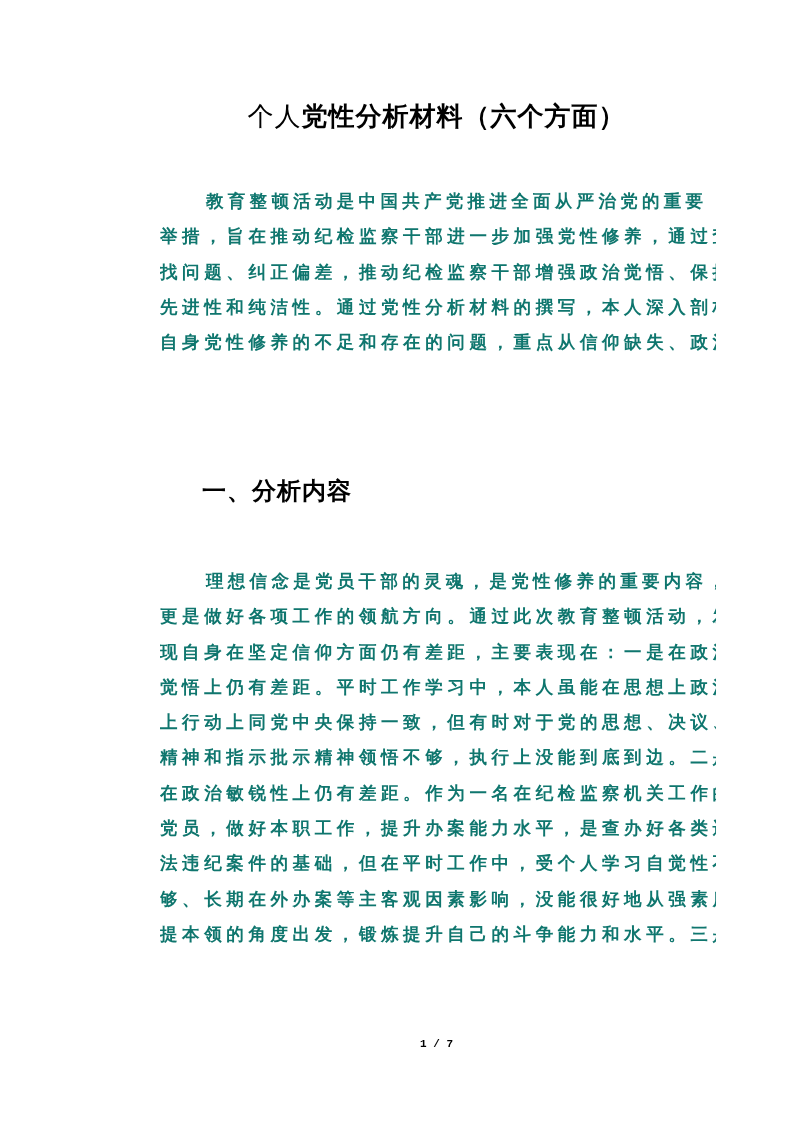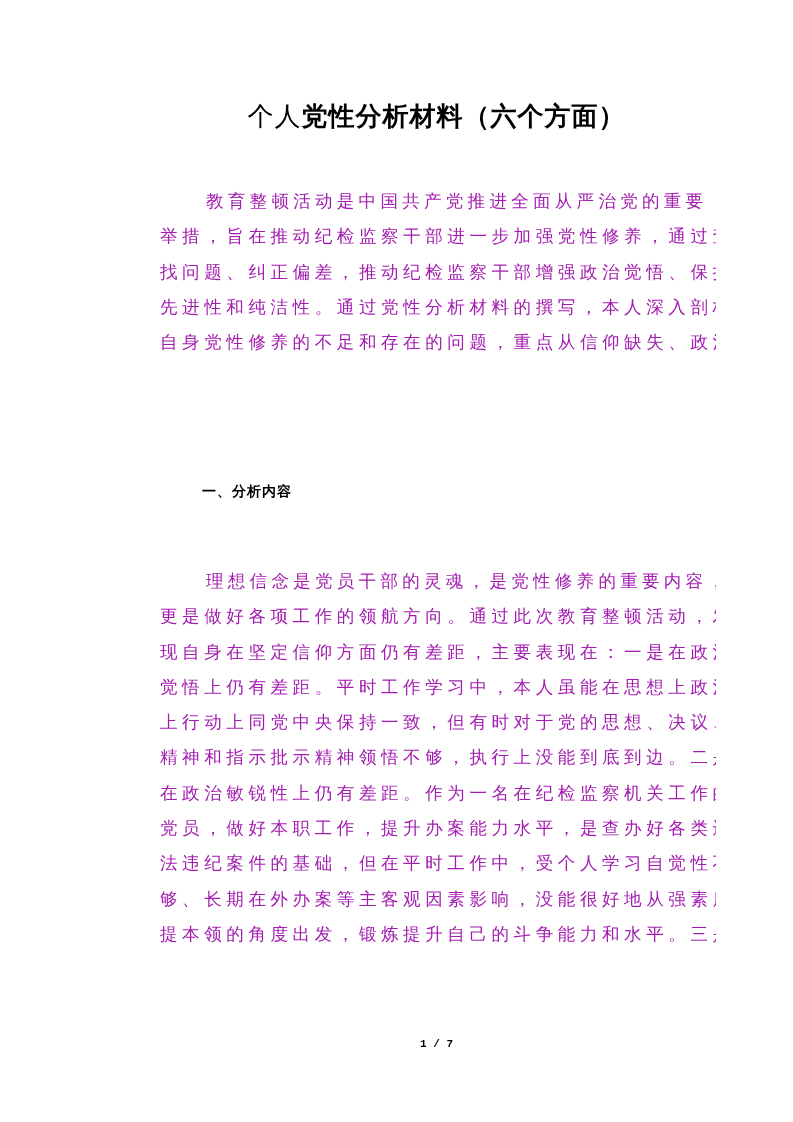--- a/index.html
+++ b/index.html
@@ -38,38 +38,38 @@
     .title .t-bold { font-weight: bold; }
     .body-text {
       position: absolute;
       left: 120px;
       width: 556px;
       font-size: 17.5px;
       line-height: 35.3px;
       letter-spacing: 4.6px;
       text-align: justify;
       text-align-last: justify;
-      font-weight: normal;
-      color: #a21caf;
+      font-weight: bold;
+      color: #0f766e;
     }
     .line {
       display: block;
       height: 35.3px;
       white-space: nowrap;
       overflow: hidden;
       text-align: justify;
       text-align-last: justify;
     }
     .line.indent { padding-left: 46px; text-align-last: left; letter-spacing: 4.3px; }
     .line.last { text-align-last: left; }
     .h1 {
       position: absolute;
       left: 162px;
       top: 478px;
-      font-size: 14px;
+      font-size: 24px;
       font-weight: bold;
       line-height: 26px;
       letter-spacing: 1px;
       white-space: nowrap;
     }
     .h2 {
       position: absolute;
       left: 162px;
       top: 518px;
       font-size: 17.5px;

